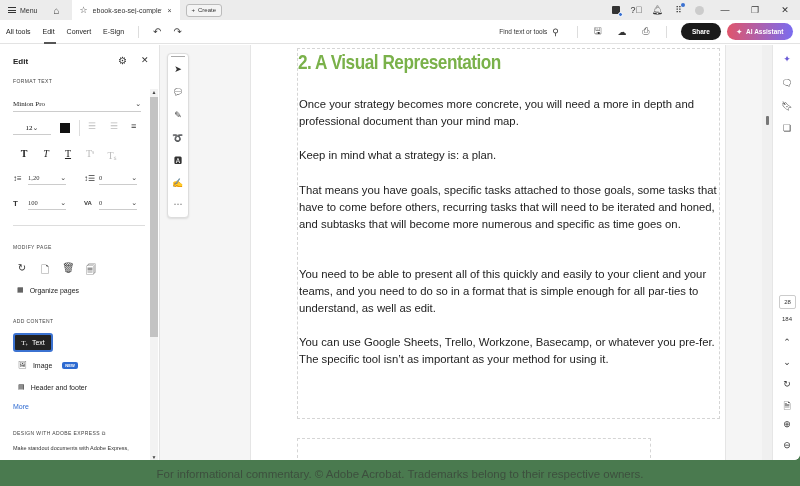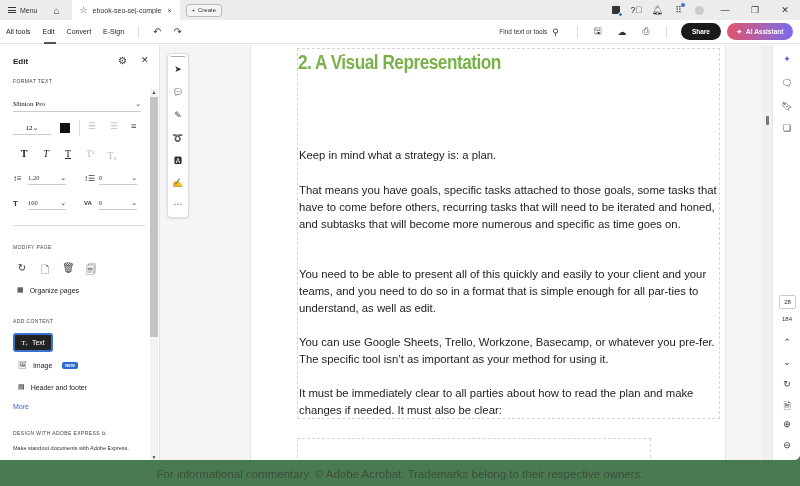--- a/index.html
+++ b/index.html
@@ -162,25 +162,25 @@
       <span>AI Assistant</span>
     </div>
   </div>
   <div class="active-underline"></div>
 
   <div class="docarea">
     <div class="page"></div>
   </div>
   <div class="textblock"></div>
   <div class="heading">2. A Visual Representation</div>
+  <div class="para" style="top:96px;">Once your strategy becomes more concrete, you will need a more in depth and professional document than your mind map.</div>
   <div class="para" style="top:182px;">That means you have goals, specific tasks attached to those goals, some tasks that have to come before others, recurring tasks that will need to be iterated and honed, and subtasks that will become more numerous and specific as time goes on.</div>
   <div class="para" style="top:147px;">Keep in mind what a strategy is: a plan.</div>
   <div class="para" style="top:334px;">You can use Google Sheets, Trello, Workzone, Basecamp, or whatever you pre-fer. The specific tool isn’t as important as your method for using it.</div>
   <div class="para" style="top:266px;">You need to be able to present all of this quickly and easily to your client and your teams, and you need to do so in a format that is simple enough for all par-ties to understand, as well as edit.</div>
-  <div class="para" style="top:385px;">It must be immediately clear to all parties about how to read the plan and make changes if needed. It must also be clear:</div>
   <div class="bullet-block"></div>
 
   <div class="toolrail">
     <div class="grip"></div>
     <div class="ti" style="top:10px;">➤</div>
     <div class="ti" style="top:33px;">💬︎</div>
     <div class="ti" style="top:56px;">✎</div>
     <div class="ti" style="top:79px;">➰</div>
     <div class="ti" style="top:101px;">🅰︎</div>
     <div class="ti" style="top:124px;">✍</div>

